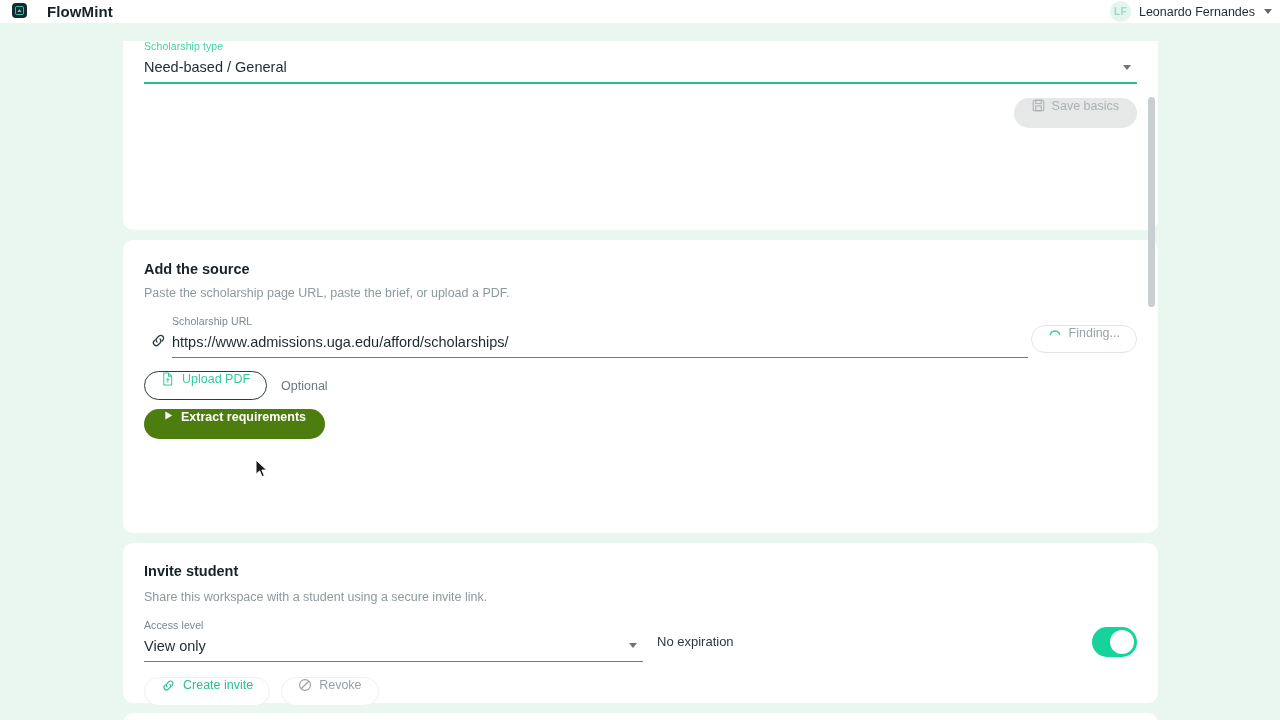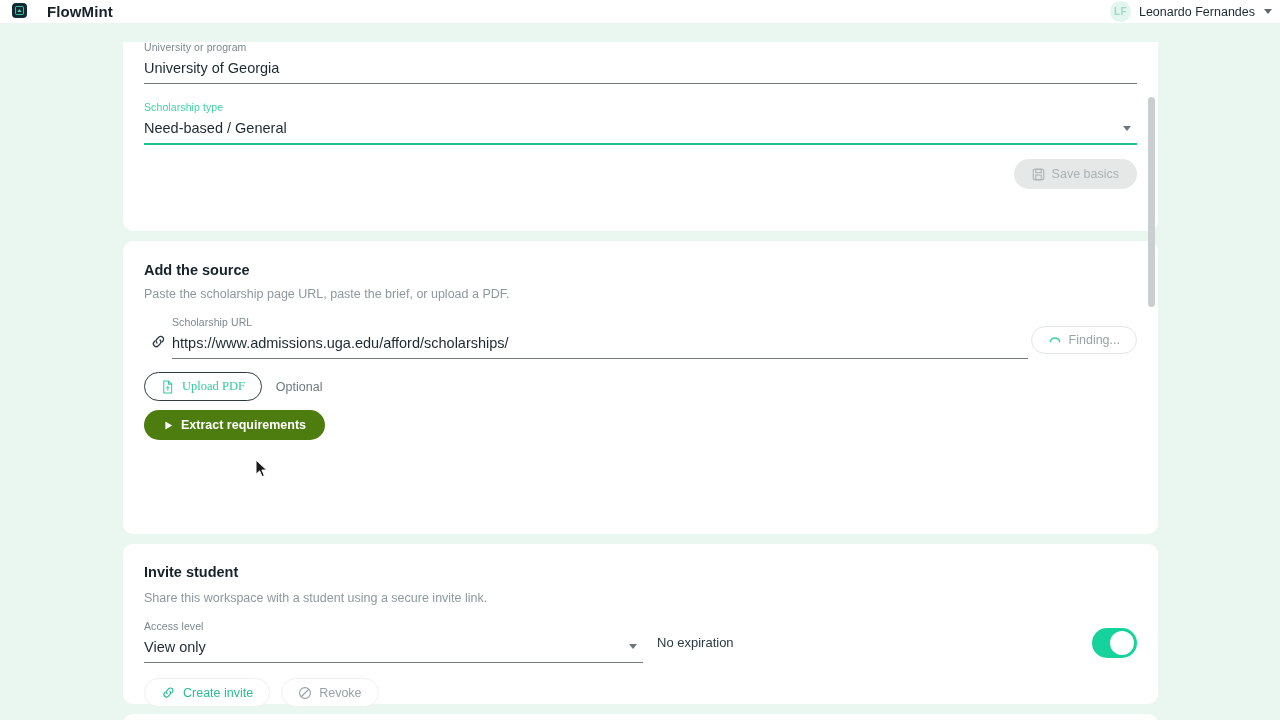--- a/index.html
+++ b/index.html
@@ -99,38 +99,37 @@
 
   .select-caret {
     position: absolute; right: 6px; bottom: 14px;
     width: 0; height: 0;
     border-left: 4.5px solid transparent; border-right: 4.5px solid transparent;
     border-top: 5px solid #6b767c;
   }
 
   
   .btn {
-    display: inline-flex; align-items: center; gap: 7px;
+    display: inline-flex; align-items: flex-start; gap: 7px;
     border-radius: 999px; font-size: 12.5px;
     height: 28px; padding: 0 16px;
     border: 1px solid transparent;
     background: transparent; cursor: pointer;
     white-space: nowrap; font-family: inherit;
   }
   .btn-disabled {
     background: #e6e8e8; color: #a9b1b4; cursor: default;
     height: 30px; padding: 0 17px;
   }
   .btn-outline-light {
     border-color: #e2e6e7; color: #9aa3a7; background: #fff;
   }
   .btn-outline-dark {
     border: 1.4px solid #2d3a40; color: #35c9a0; background: #fff;
     height: 29px;
-    font-family: Liberation Serif, serif;
   }
   .btn-ghost-teal {
     border-color: #eef1f1; color: #2bbd95; background: #fff;
     height: 29px;
   }
   .btn-ghost-grey {
     border-color: #eef1f1; color: #98a1a5; background: #fff;
     height: 29px;
   }
   .btn-primary {
@@ -188,25 +187,20 @@
     <span class="caret-down"></span>
   </div>
 </div>
 
 <div class="page">
   <div class="sheet">
 
     <section class="card" id="card-basics">
       <div class="card-inner">
 
-        <div class="field" style="margin-top:19px;">
-          <div class="field-label">University or program</div>
-          <div class="field-value">University of Georgia</div>
-          <div class="underline"></div>
-        </div>
 
         <div class="field" style="margin-top:18px;">
           <div class="field-label focused">Scholarship type</div>
           <div class="field-value">Need-based / General</div>
           <span class="select-caret"></span>
           <div class="underline active"></div>
         </div>
 
         <div class="row" style="justify-content:flex-end; margin-top:14px;">
           <button class="btn btn-disabled">

